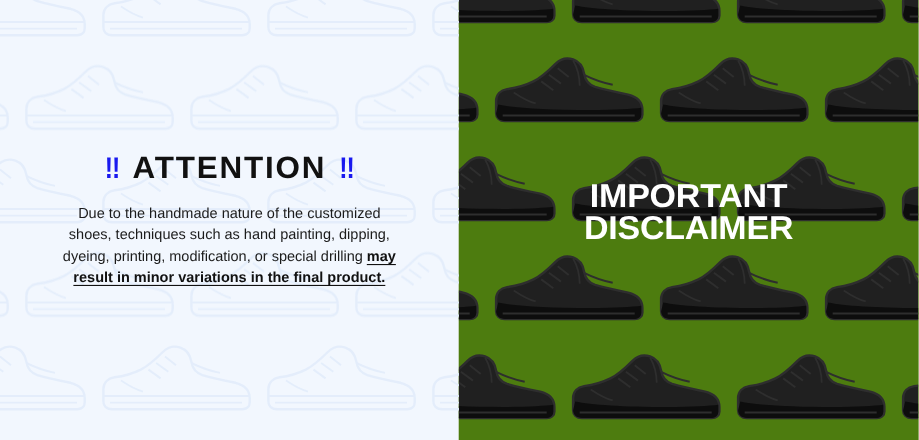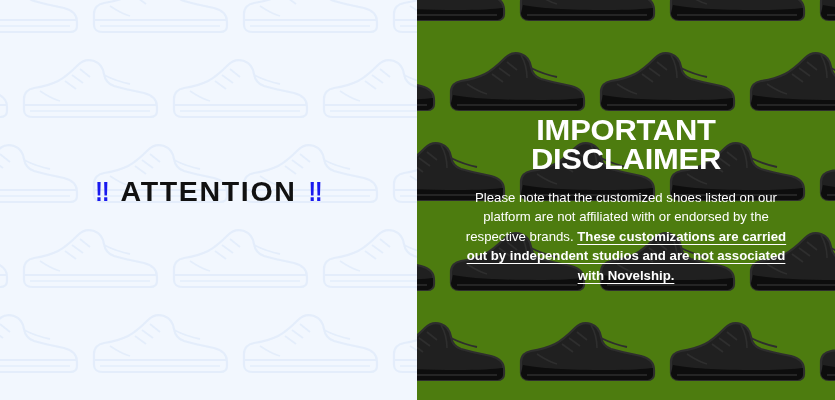--- a/index.html
+++ b/index.html
@@ -184,20 +184,21 @@
         <use href="#shoe-l" x="-60" y="310"></use>
         <use href="#shoe-l" x="90" y="310"></use>
         <use href="#shoe-l" x="240" y="310"></use>
         <use href="#shoe-l" x="390" y="310"></use>
       </g>
     </svg>
 
     <div class="panel-content content-left">
       <h1 class="heading-attention"><span class="bang bang-left">!!</span><span>ATTENTION</span><span class="bang bang-right">!!</span></h1>
 
+      <p class="body-left"><span>Due to the handmade nature of the customized shoes, techniques such as hand painting, dipping, dyeing, printing, modification, or special drilling </span><span class="emph emph-dark">may result in minor variations in the final product.</span></p>
     </div>
   </section>
 
   <section class="panel panel-right">
 
     <svg class="pattern" viewBox="0 0 418 400" preserveAspectRatio="xMidYMid slice" aria-hidden="true">
       <defs>
         <g id="shoe-d">
           <path d="M4 44 C4 38 8 34 14 33 C22 32 30 30 38 26 C46 22 52 16 58 10
                    C62 6 68 4 74 6 C80 8 83 13 84 19 C85 25 88 29 94 31
@@ -239,17 +240,16 @@
         <use href="#shoe-d" x="400" y="318"></use>
       </g>
     </svg>
 
     <div class="panel-content content-right">
       <h1 class="heading-disclaimer">
         <span class="hd-line">IMPORTANT</span>
         <span class="hd-line">DISCLAIMER</span>
       </h1>
 
-      <p class="body-right"><span>Please note that the customized shoes listed on our platform are not affiliated with or endorsed by the respective brands. </span><span class="emph emph-light">These customizations are carried out by independent studios and are not associated with Novelship.</span></p>
     </div>
   </section>
 
 </div>
 
 </body></html>

